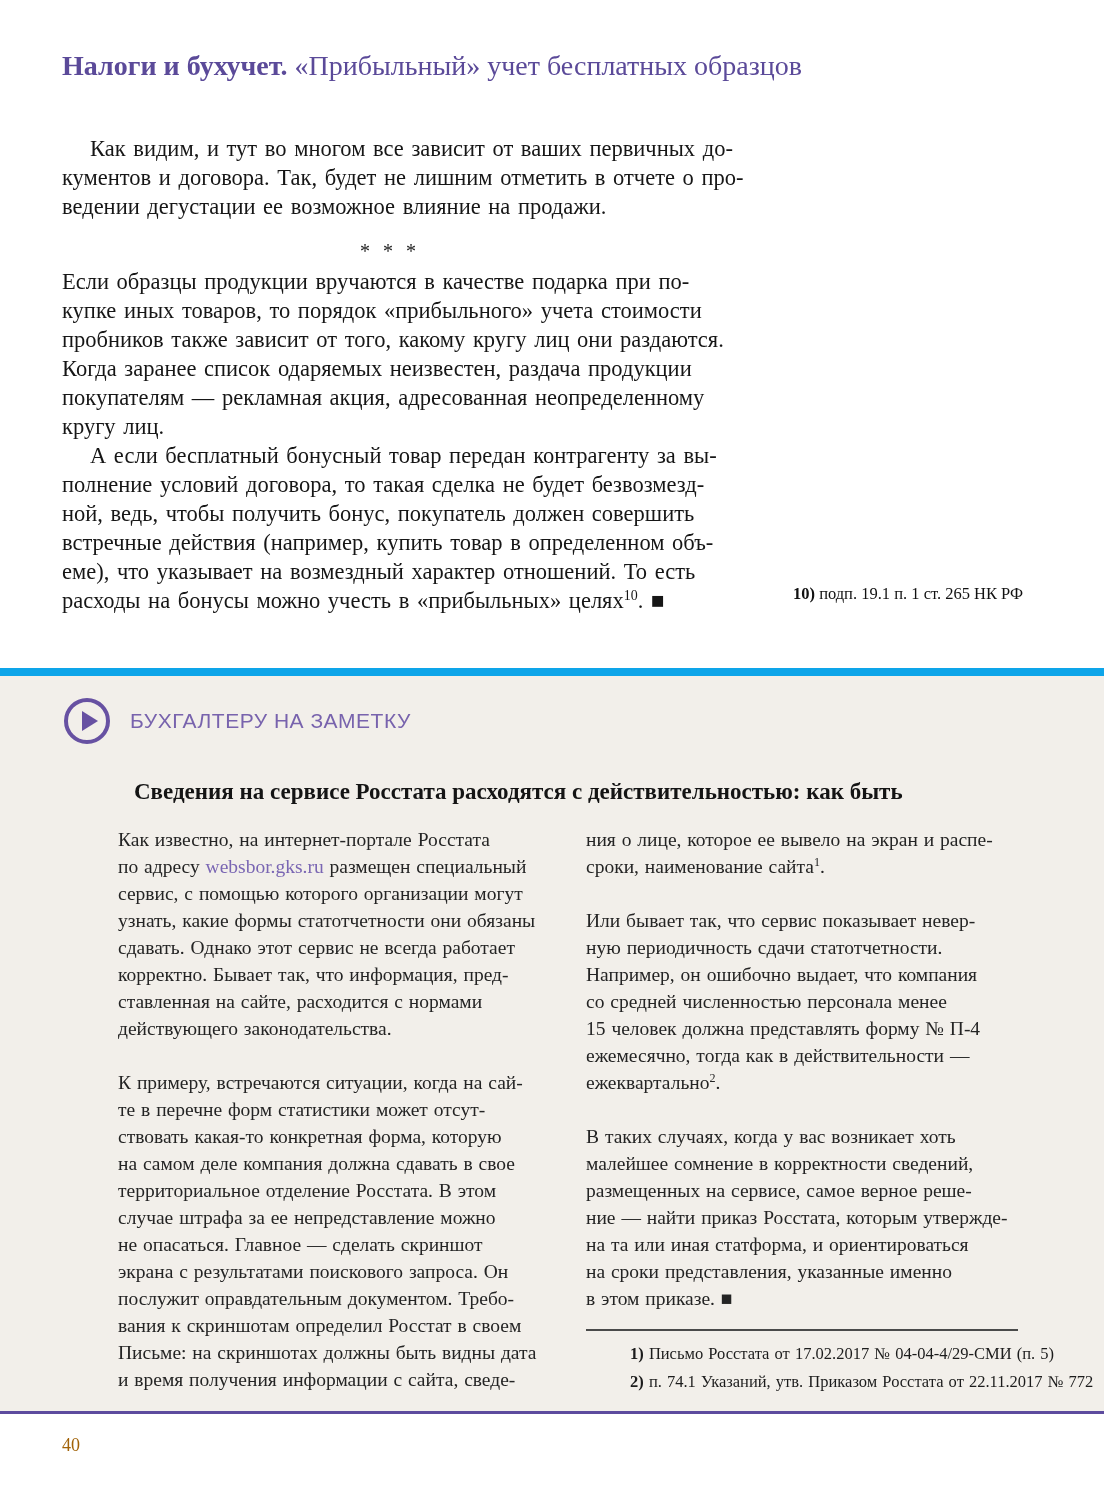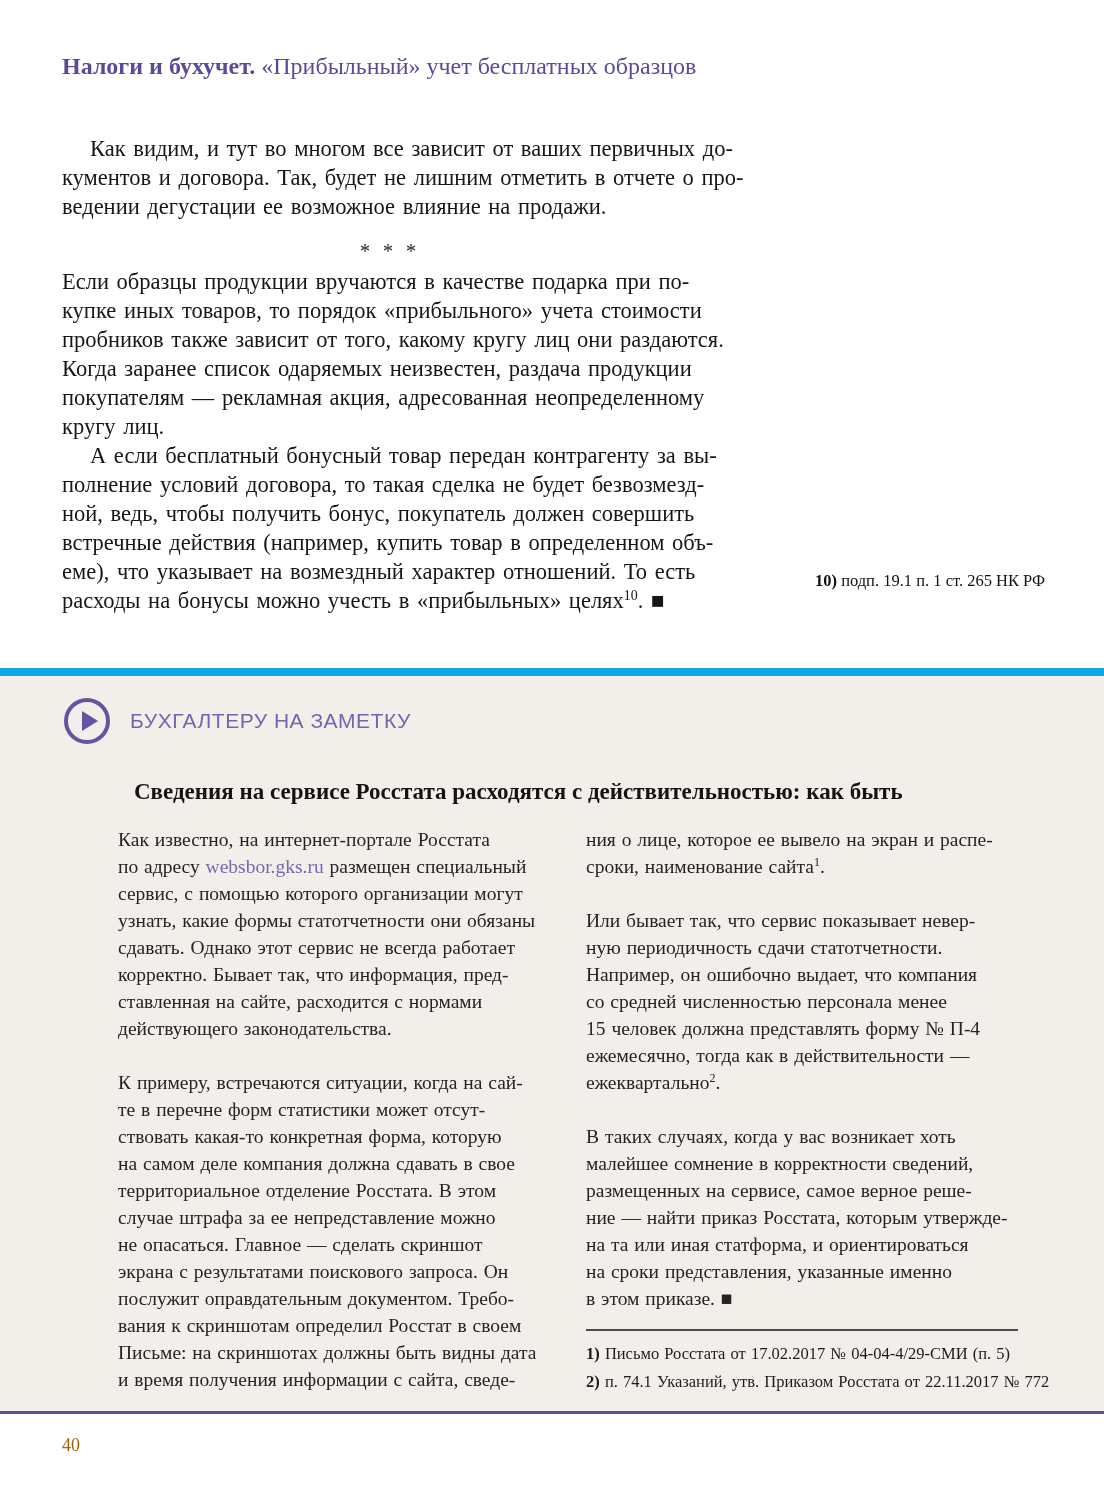--- a/index.html
+++ b/index.html
@@ -7,44 +7,43 @@
     position:relative;
     width:1104px;height:1500px;
     background:#ffffff;
     font-family:"Liberation Serif","DejaVu Serif",serif;
     color:#111;
     overflow:hidden;
   }
   
   .running-head{
     position:absolute;left:62px;top:52px;
-    font-size:24px;line-height:28px;color:#5b4a99;
+    font-size:28px;line-height:28px;color:#5b4a99;
     white-space:nowrap;
   }
   .running-head .rh-bold{font-weight:bold;}
   
   .article{
     position:absolute;left:62px;top:134px;width:692px;
     font-size:22.5px;line-height:29px;color:#161616;
     word-spacing:2px;
   }
   .article p{margin:0;white-space:pre-line;}
   .article .indent{text-indent:28px;}
   .stars{
     width:655px;text-align:center;
     margin:16px 0 1px 0;
     font-size:20px;letter-spacing:3px;color:#222;
   }
   sup.ref{font-size:0.62em;vertical-align:super;line-height:0;}
   
   .side-ref{
-    position:absolute;left:793px;top:570px;
+    position:absolute;left:793px;top:583px;
     font-size:16.5px;line-height:22px;color:#111;
     white-space:nowrap;
-    margin-left:22px;
   }
   .side-ref .marker{font-weight:bold;}
   
   .note-box{
     position:absolute;left:0;top:668px;width:1104px;height:744px;
     background:#f2efea;border-top:8px solid #0ea5e9;
     box-sizing:border-box;
   }
   .note-head{
     position:absolute;left:64px;top:22px;
@@ -80,21 +79,21 @@
   }
   .note-col p{margin:0;white-space:pre-line;}
   .note-col p + p{margin-top:27px;}
   .col-left{left:0;width:447px;}
   .col-right{left:468px;width:432px;}
   .link{color:#7a66b3;text-decoration:none;cursor:pointer;}
   .footnotes{
     margin-top:17px;border-top:2px solid #4a4a4a;padding-top:9px;
     font-size:16.5px;line-height:28px;color:#1c1c1c;
   }
-  .footnote{white-space:nowrap;}
+  .footnote{white-space:nowrap;margin-left:44px;}
   .footnote .marker{font-weight:bold;}
   
   .bottom-rule{
     position:absolute;left:0;top:1411px;width:1104px;height:3px;
     background:#5d4b9e;
   }
   .page-number{
     position:absolute;left:62px;top:1428px;
     font-size:18px;line-height:34px;color:#a16207;
   }

